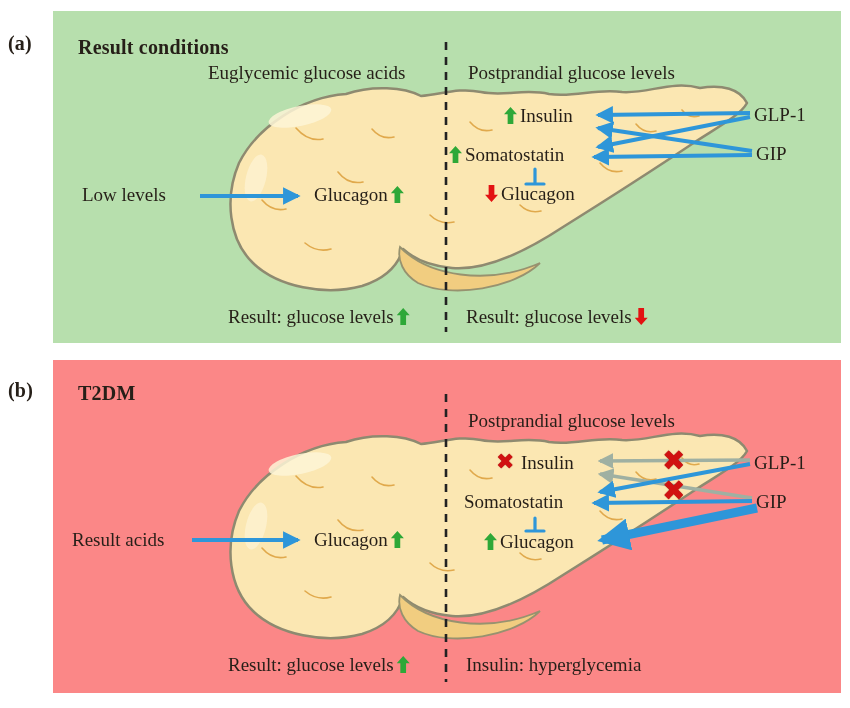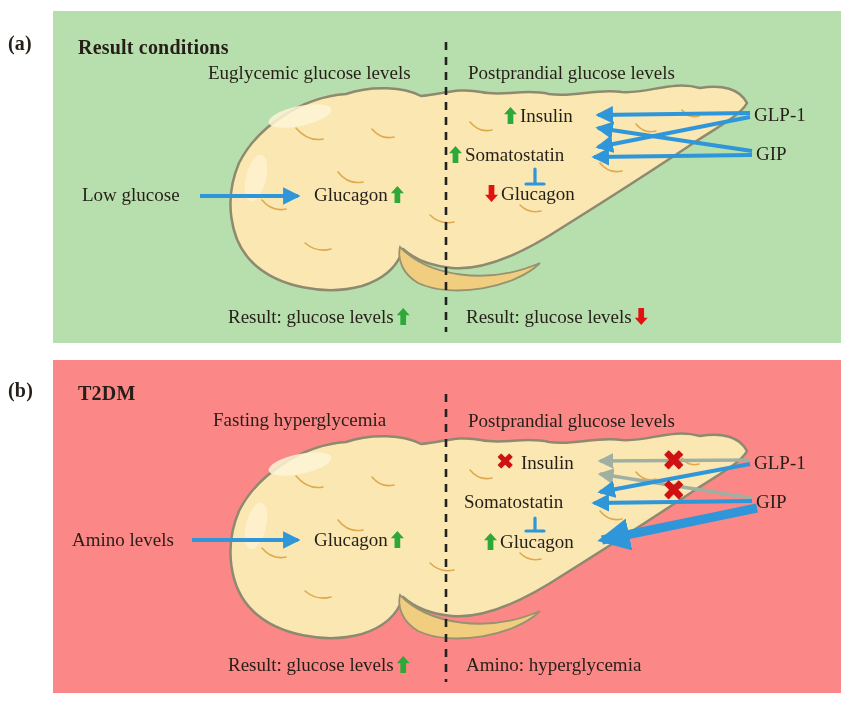--- a/index.html
+++ b/index.html
@@ -101,51 +101,50 @@
       <line x1="757" y1="508" x2="602" y2="540" stroke="#2e96d9" stroke-width="9" marker-end="url(#mbluebig)"></line>
     </g>
     <g stroke="#2e96d9" stroke-width="3.2" stroke-linecap="round">
       <line x1="535" y1="518" x2="535" y2="530"></line>
       <line x1="526" y1="531" x2="544" y2="531"></line>
     </g>
   </svg>
 
   <div class="t bold" style="left:8px;top:32px;">(a)</div>
   <div class="t bold" style="left:78px;top:36px;">Result conditions</div>
-  <div class="t" style="left:208px;top:62px;">Euglycemic glucose levels</div>
+  <div class="t" style="left:208px;top:62px;">Euglycemic glucose acids</div>
   <div class="t" style="left:468px;top:62px;">Postprandial glucose levels</div>
 
-  <div class="t" style="left:82px;top:184px;">Low glucose</div>
+  <div class="t" style="left:82px;top:184px;">Low levels</div>
   <div class="t" style="left:314px;top:184px;"><span>Glucagon</span><span class="arrow-up"></span></div>
 
   <div class="t" style="left:504px;top:105px;"><span class="arrow-up pre"></span><span>Insulin</span></div>
   <div class="t" style="left:449px;top:144px;"><span class="arrow-up pre"></span><span>Somatostatin</span></div>
   <div class="t" style="left:485px;top:183px;"><span class="arrow-down pre"></span><span>Glucagon</span></div>
 
   <div class="t" style="left:754px;top:104px;">GLP-1</div>
   <div class="t" style="left:756px;top:143px;">GIP</div>
 
   <div class="t" style="left:228px;top:306px;"><span>Result: glucose levels</span><span class="arrow-up"></span></div>
   <div class="t" style="left:466px;top:306px;"><span>Result: glucose levels</span><span class="arrow-down"></span></div>
 
   <div class="t bold" style="left:8px;top:379px;">(b)</div>
   <div class="t bold" style="left:78px;top:382px;text-align:center;">T2DM</div>
-  <div class="t" style="left:213px;top:409px;">Fasting hyperglycemia</div>
   <div class="t" style="left:468px;top:410px;">Postprandial glucose levels</div>
 
-  <div class="t" style="left:72px;top:529px;">Amino levels</div>
+  <div class="t" style="left:72px;top:529px;">Result acids</div>
   <div class="t" style="left:314px;top:529px;"><span>Glucagon</span><span class="arrow-up"></span></div>
 
   <div class="cross" style="left:496px;top:449px;font-size:22px;">✖</div>
   <div class="t" style="left:521px;top:452px;">Insulin</div>
   <div class="t" style="left:464px;top:491px;">Somatostatin</div>
   <div class="t" style="left:484px;top:531px;"><span class="arrow-up pre"></span><span>Glucagon</span></div>
 
   <div class="t" style="left:754px;top:452px;">GLP-1</div>
   <div class="t" style="left:756px;top:491px;">GIP</div>
 
   <div class="cross" style="left:662px;top:444px;font-size:28px;">✖</div>
   <div class="cross" style="left:662px;top:474px;font-size:28px;">✖</div>
 
   <div class="t" style="left:228px;top:654px;"><span>Result: glucose levels</span><span class="arrow-up"></span></div>
-  <div class="t" style="left:466px;top:654px;">Amino: hyperglycemia</div>
+  <div class="t" style="left:466px;top:654px;">Insulin: hyperglycemia</div>
 
 </div>
 
 </body></html>

